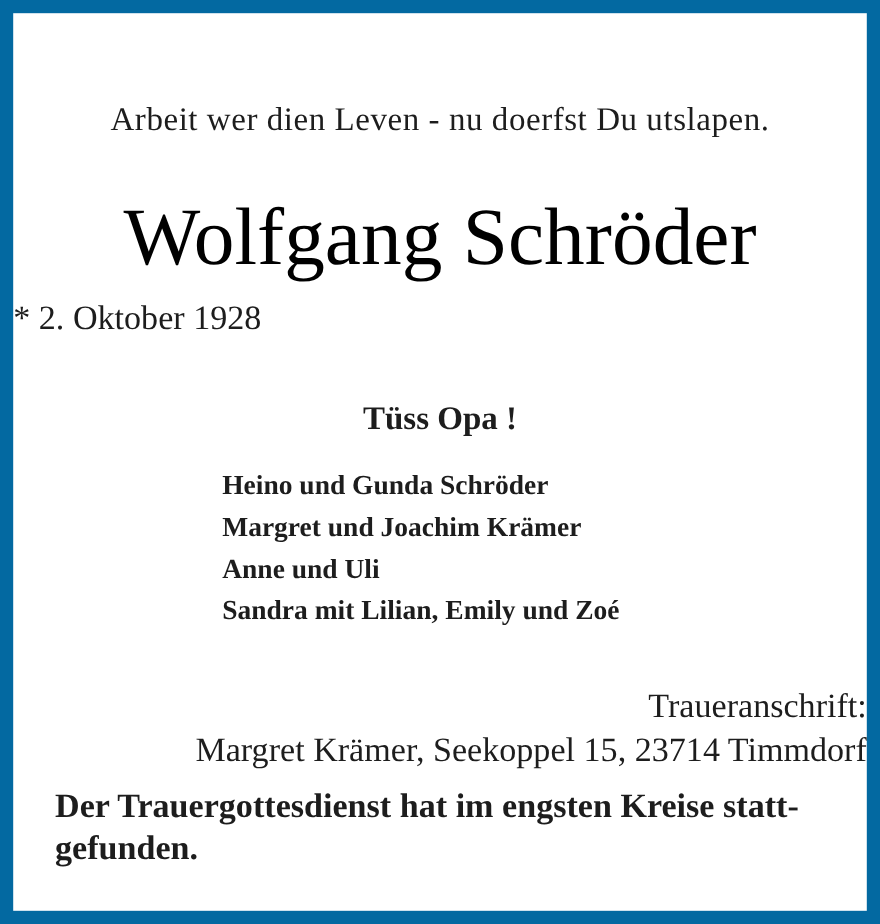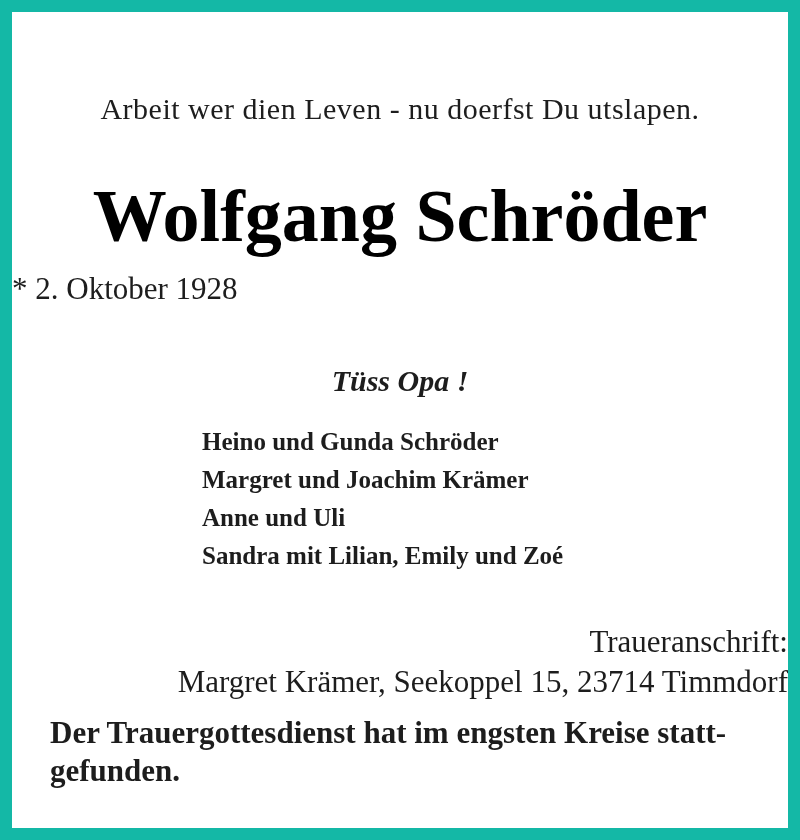--- a/index.html
+++ b/index.html
@@ -4,21 +4,21 @@
 <style>
   html, body {
     margin: 0;
     padding: 0;
     background: #ffffff;
   }
   .frame {
     box-sizing: border-box;
     width: 800px;
     height: 840px;
-    background: #14b8a6;
+    background: #0369a1;
     padding: 12px;
   }
   .notice {
     box-sizing: border-box;
     width: 776px;
     height: 816px;
     background: #ffffff;
     color: #1d1d1d;
     font-family: "Liberation Serif", serif;
     overflow: hidden;
@@ -30,38 +30,37 @@
     font-size: 30px;
     line-height: 1.2;
     letter-spacing: 0.5px;
   }
   .name {
     margin: 0;
     padding-top: 51px;
     text-align: center;
     font-size: 74px;
     line-height: 1.05;
-    font-weight: bold;
+    font-weight: normal;
     color: #000000;
   }
   .dates {
     margin-top: 15px;
     display: flex;
     justify-content: space-between;
     gap: 70px;
     font-size: 31px;
     line-height: 36px;
   }
   .farewell {
     margin: 56px 0 0 0;
     text-align: center;
     font-size: 30px;
     line-height: 36px;
     font-weight: bold;
-    font-style: italic;
   }
   .mourners {
     margin: 24px 0 0 190px;
     font-size: 25px;
     line-height: 38px;
     font-weight: bold;
   }
   .address {
     margin: 47px 0 0 38px;
     font-size: 31px;

